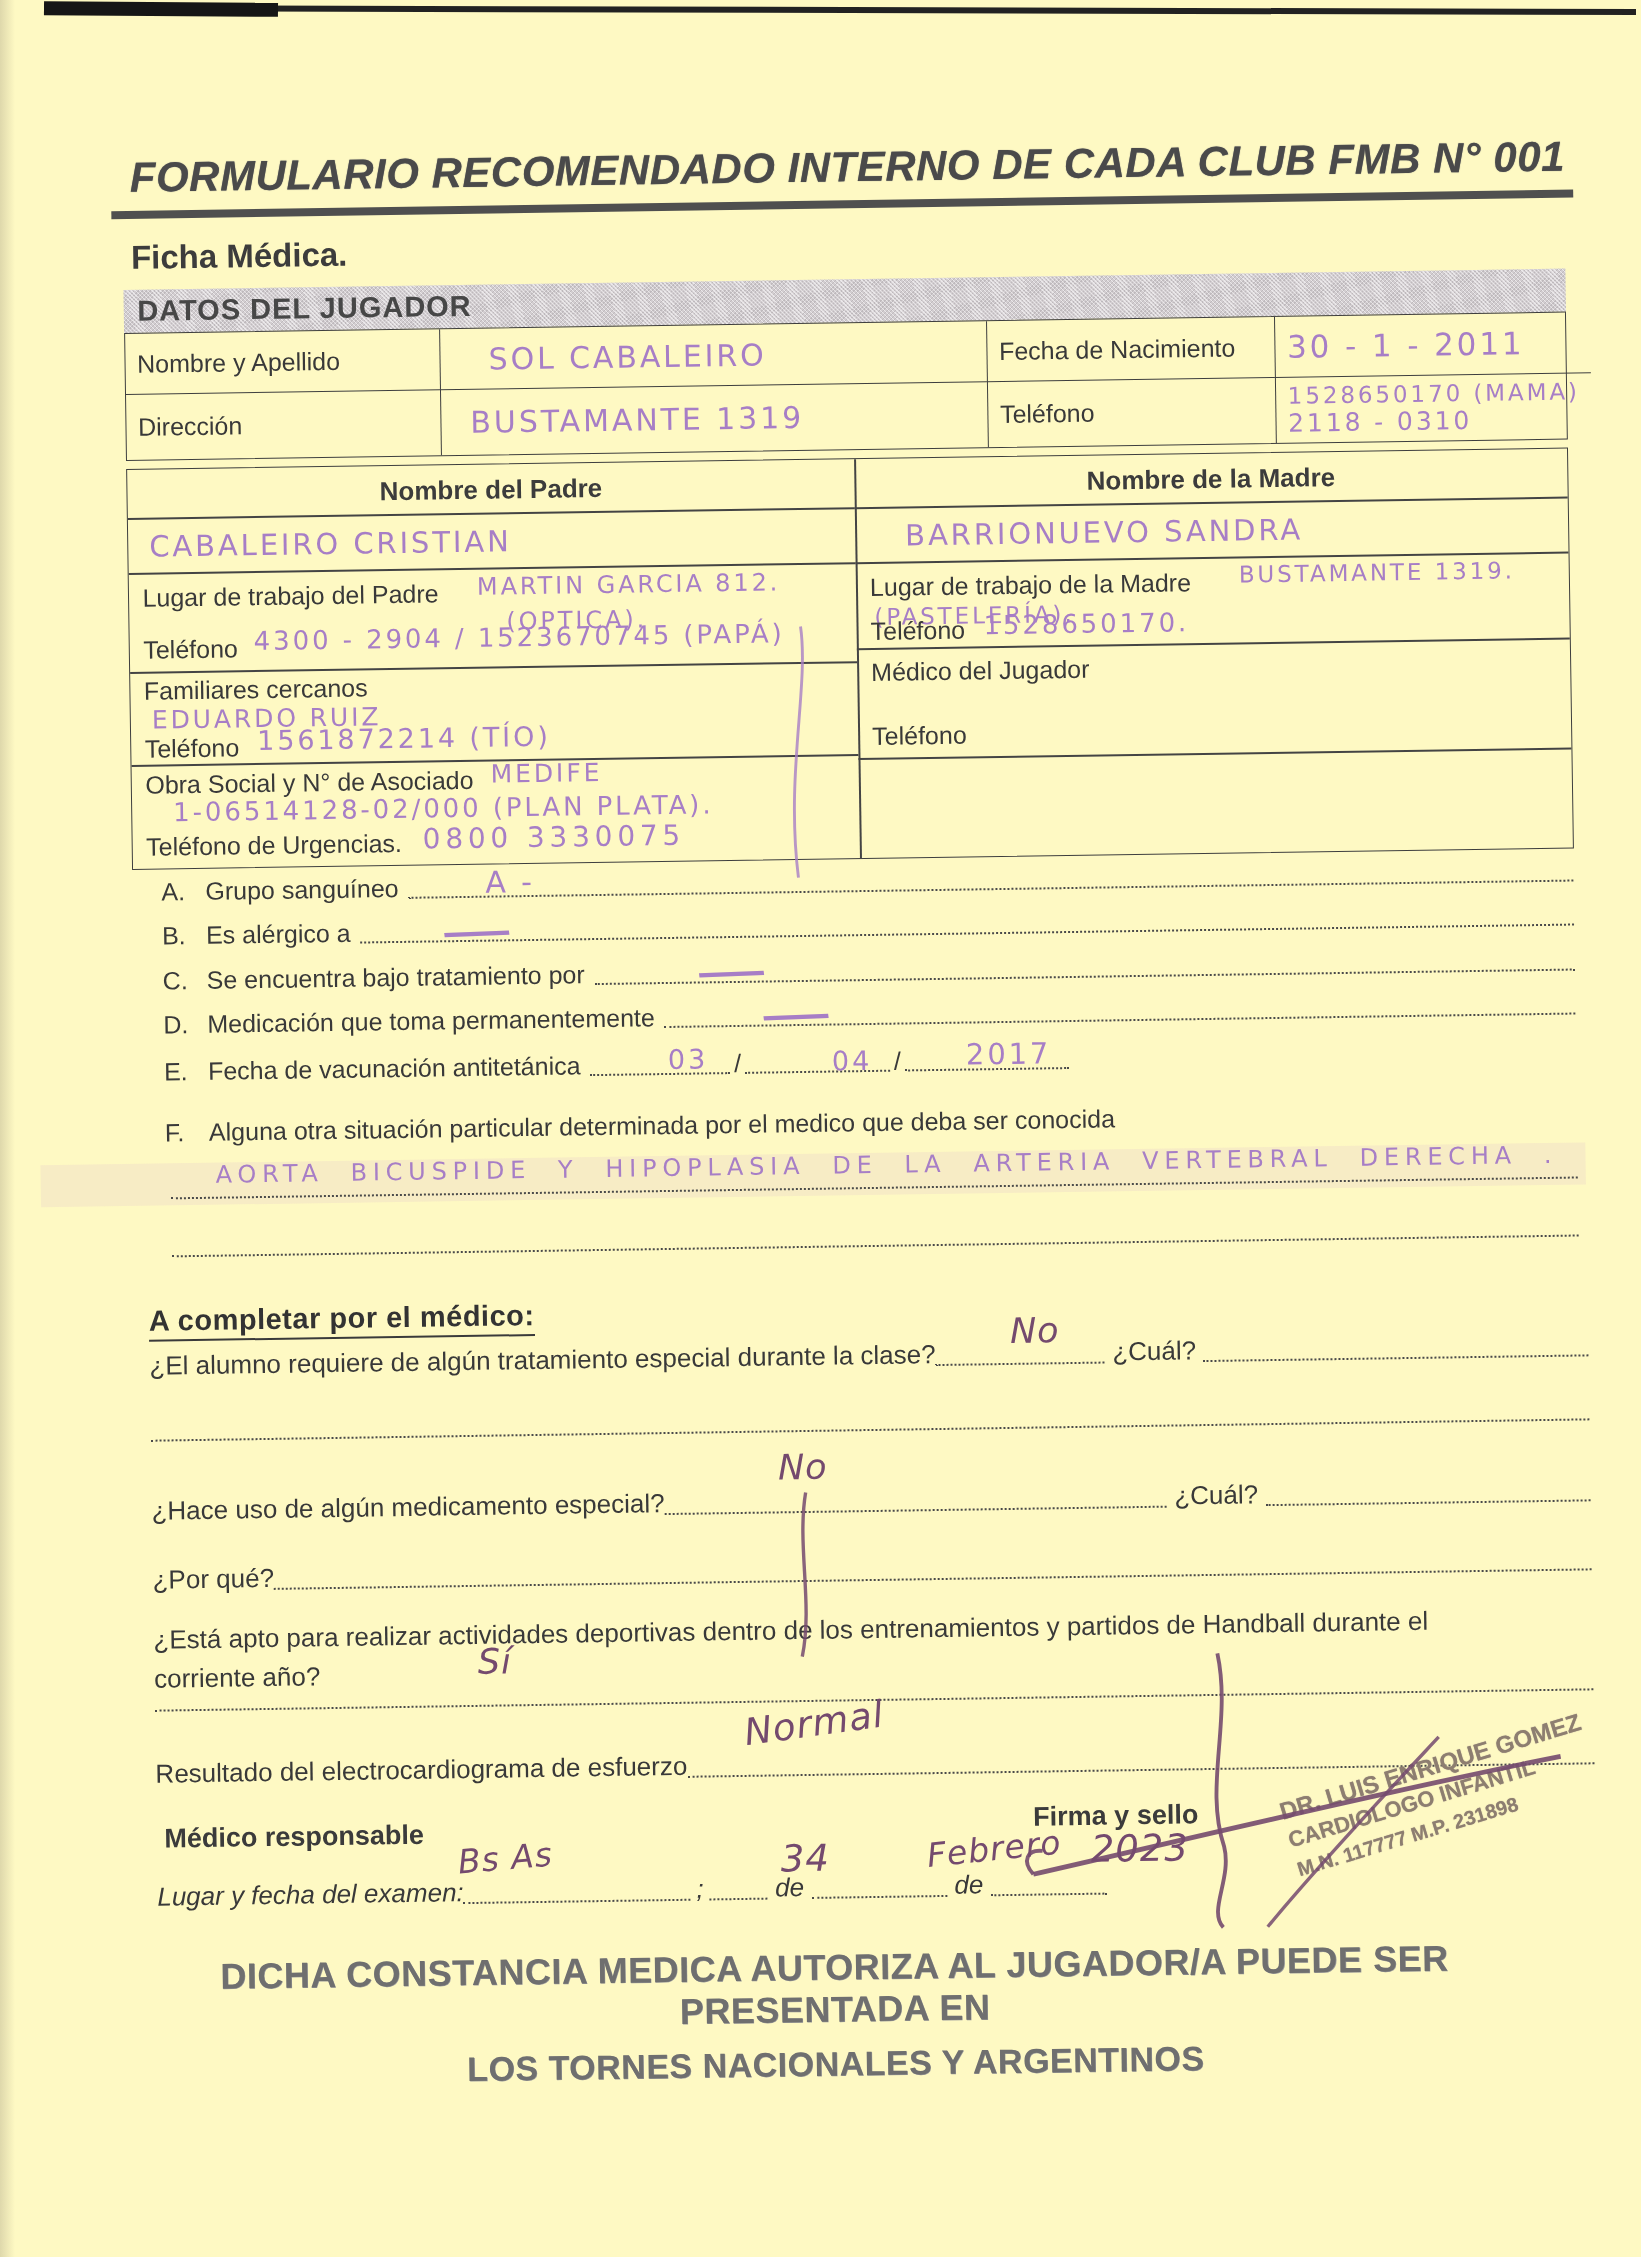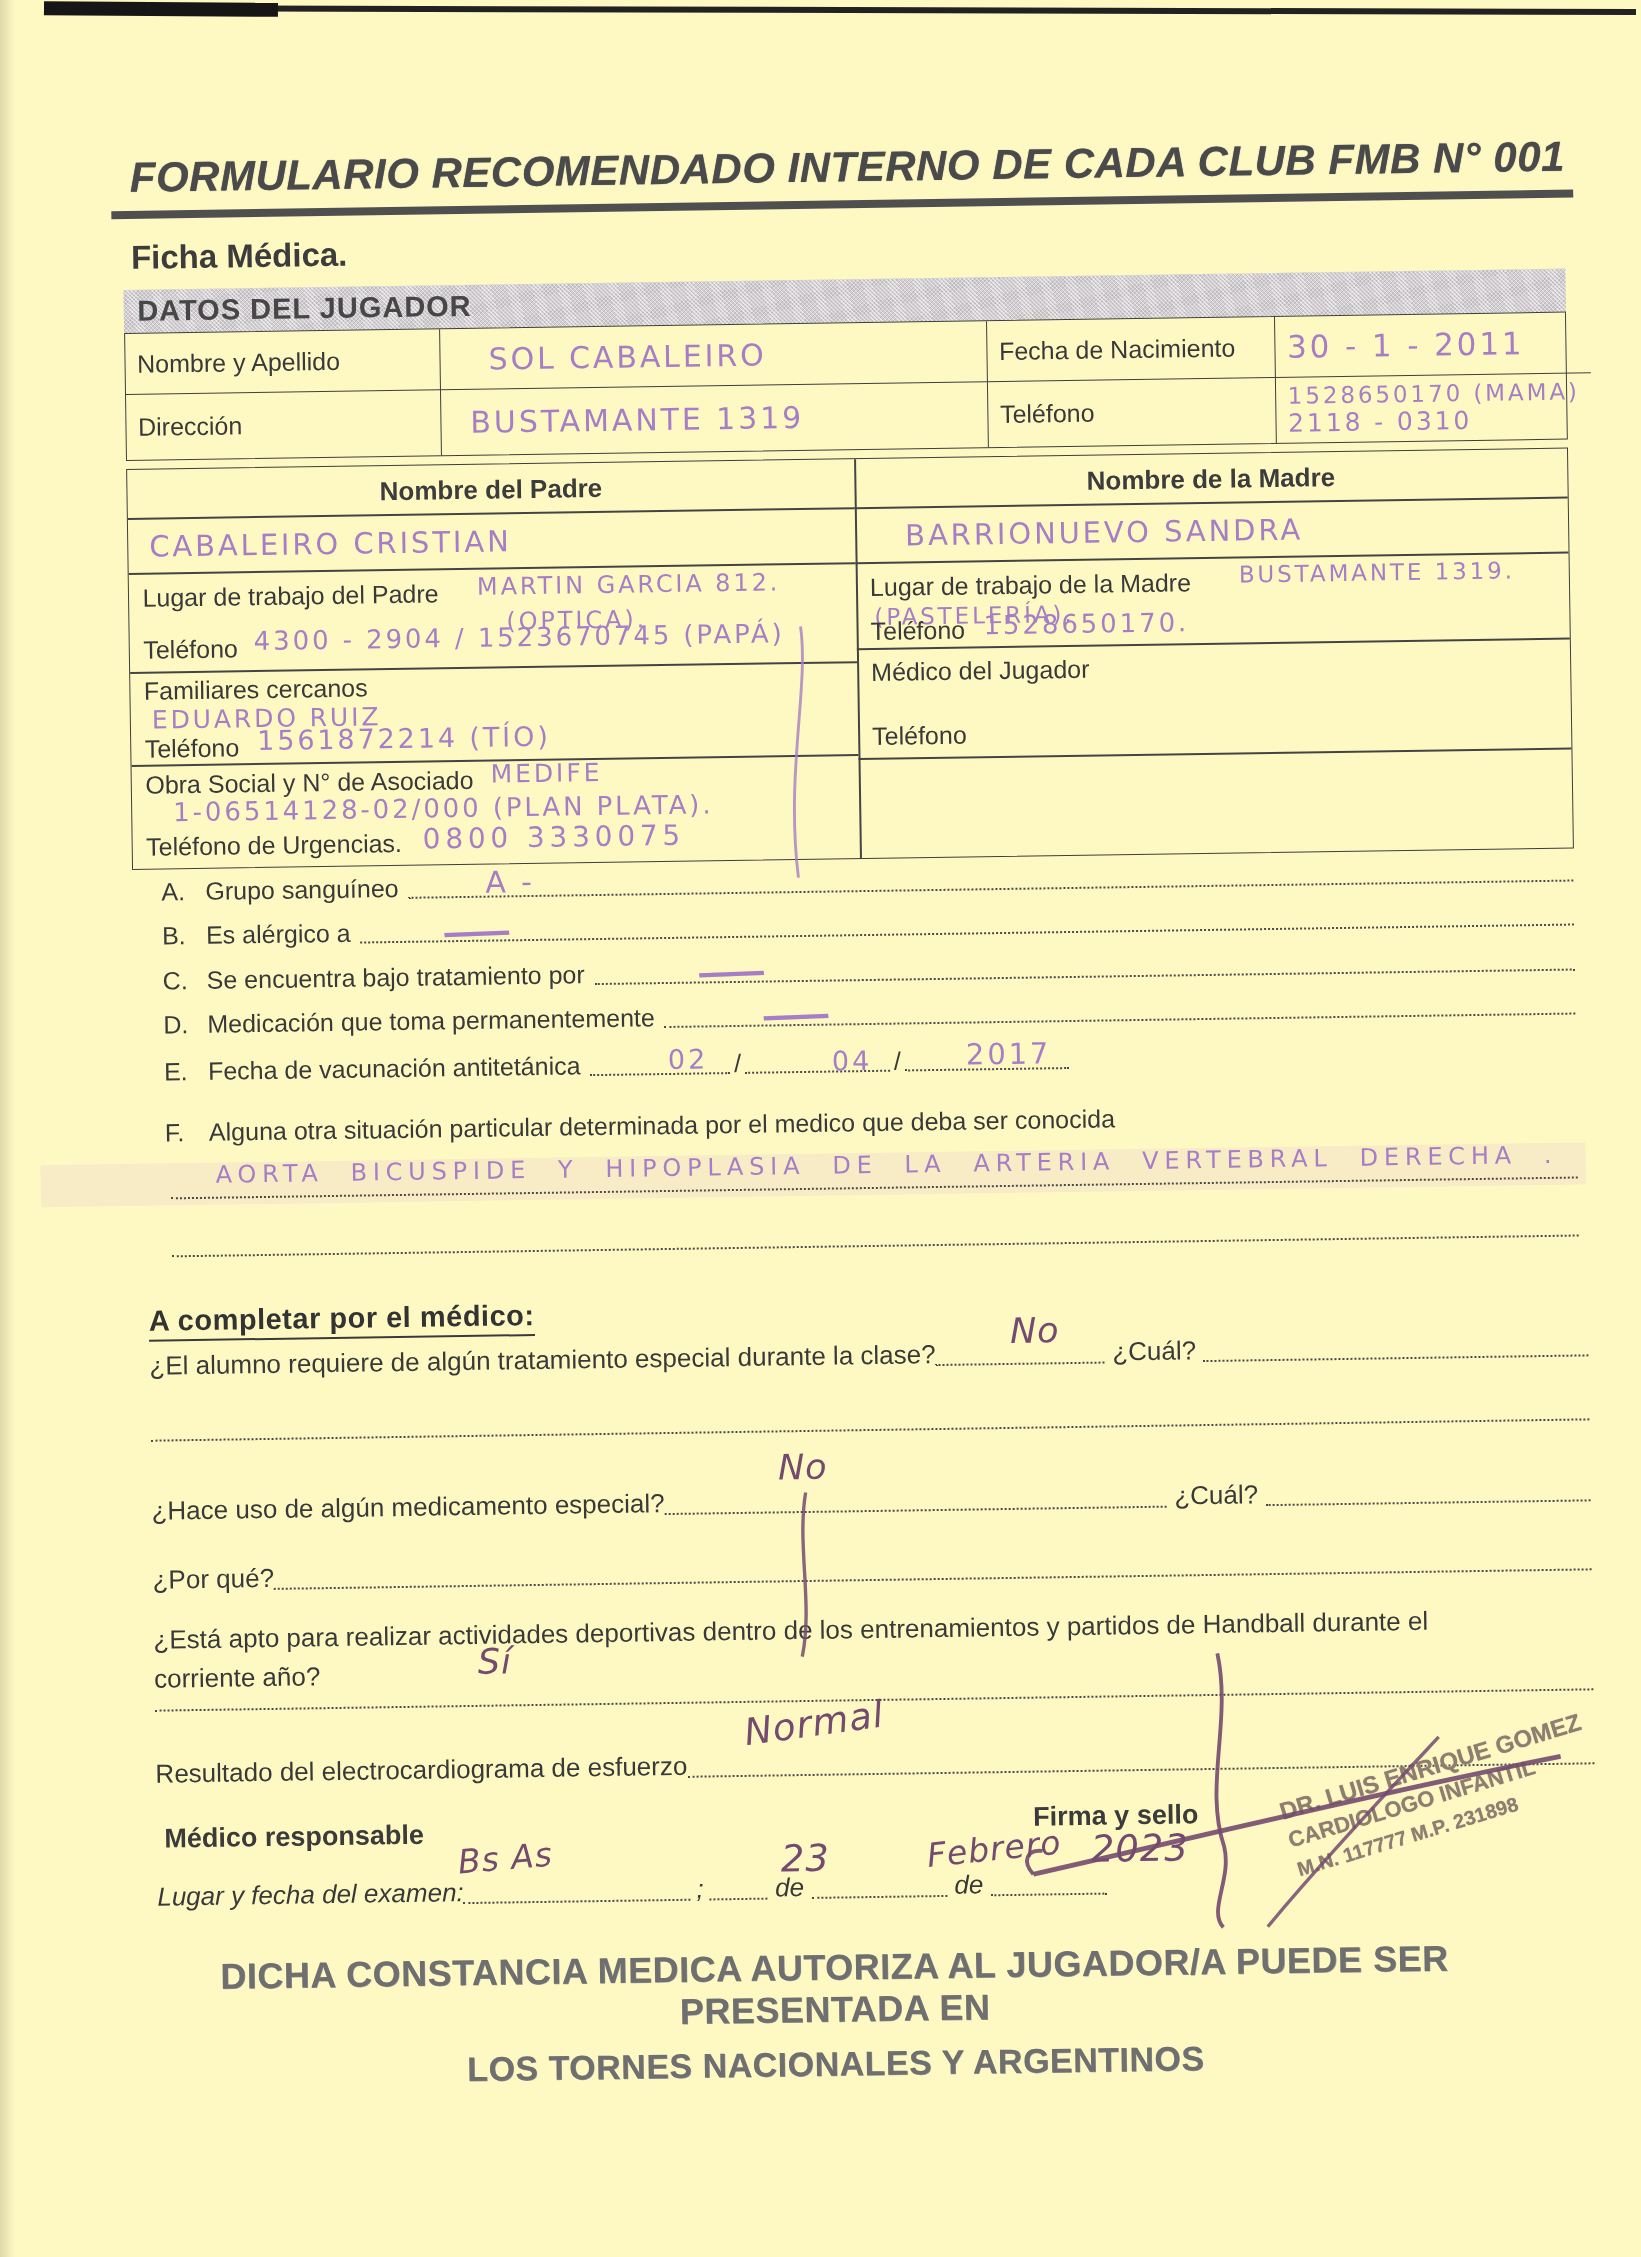--- a/index.html
+++ b/index.html
@@ -175,21 +175,21 @@
       <span class="flab">Alguna otra situación particular determinada por el medico que deba ser conocida</span>
     </div>
     <div class="abs wash" style="left:39px;top:1153px;width:1545px;height:42px;"></div>
     <div class="abs dots" style="left:169px;top:1166px;width:1407px;"></div>
     <div class="abs dots" style="left:169px;top:1224px;width:1407px;"></div>
 
     <div class="abs hw" style="left:488px;top:859px;font-size:30px;">A -</div>
     <div class="abs dash" style="left:462px;top:906px;">—</div>
     <div class="abs dash" style="left:716px;top:950px;">—</div>
     <div class="abs dash" style="left:780px;top:994px;">—</div>
-    <div class="abs hw" style="left:668px;top:1041px;font-size:27px;">02</div>
+    <div class="abs hw" style="left:668px;top:1041px;font-size:27px;">03</div>
     <div class="abs hw" style="left:832px;top:1045px;font-size:27px;">04</div>
     <div class="abs hw" style="left:966px;top:1039px;font-size:29px;">2017</div>
     <div class="abs hw" style="left:214px;top:1151px;font-size:24px;letter-spacing:5.8px;word-spacing:13.5px;">AORTA BICUSPIDE Y HIPOPLASIA DE LA ARTERIA VERTEBRAL DERECHA .</div>
 
     <div class="abs" style="left:145px;top:1294px;">
       <span class="heading-med">A completar por el médico:</span>
     </div>
 
     <div class="qrow" style="left:145px;top:1340px;width:1439px;">
       <span>¿El alumno requiere de algún tratamiento especial durante la clase?</span>
@@ -238,21 +238,21 @@
       <span>Lugar y fecha del examen:</span>
       <span class="dots" style="flex:0 0 227px;"></span>
       <span style="flex:none;padding:0 5.8px;">;</span>
       <span class="dots" style="flex:0 0 58px;"></span>
       <span style="flex:none;padding:0 7.7px;">de</span>
       <span class="dots" style="flex:0 0 135px;"></span>
       <span style="flex:none;padding:0 7.7px;">de</span>
       <span class="dots" style="flex:0 0 116px;"></span>
     </div>
     <div class="abs hwd" style="left:446px;top:1833px;font-size:33px;transform:rotate(-4deg);">Bs As</div>
-    <div class="abs hwd" style="left:769px;top:1836px;font-size:37px;">23</div>
+    <div class="abs hwd" style="left:769px;top:1836px;font-size:37px;">34</div>
     <div class="abs hwd" style="left:915px;top:1831px;font-size:33px;transform:rotate(-5deg);">Febrero</div>
     <div class="abs hwd" style="left:1079px;top:1831px;font-size:37px;">2023</div>
 
     <div class="abs" id="footer">
       <div class="f1">DICHA CONSTANCIA MEDICA AUTORIZA AL JUGADOR/A PUEDE SER PRESENTADA EN</div>
       <div class="f2">LOS TORNES NACIONALES Y ARGENTINOS</div>
     </div>
 
     <svg class="ink" width="1641" height="2257" viewBox="0 0 1700 2338">
       <path d="M836,648 C844,710 818,800 830,908" stroke="#a77ec6" stroke-width="3" fill="none" opacity=".8"></path>

